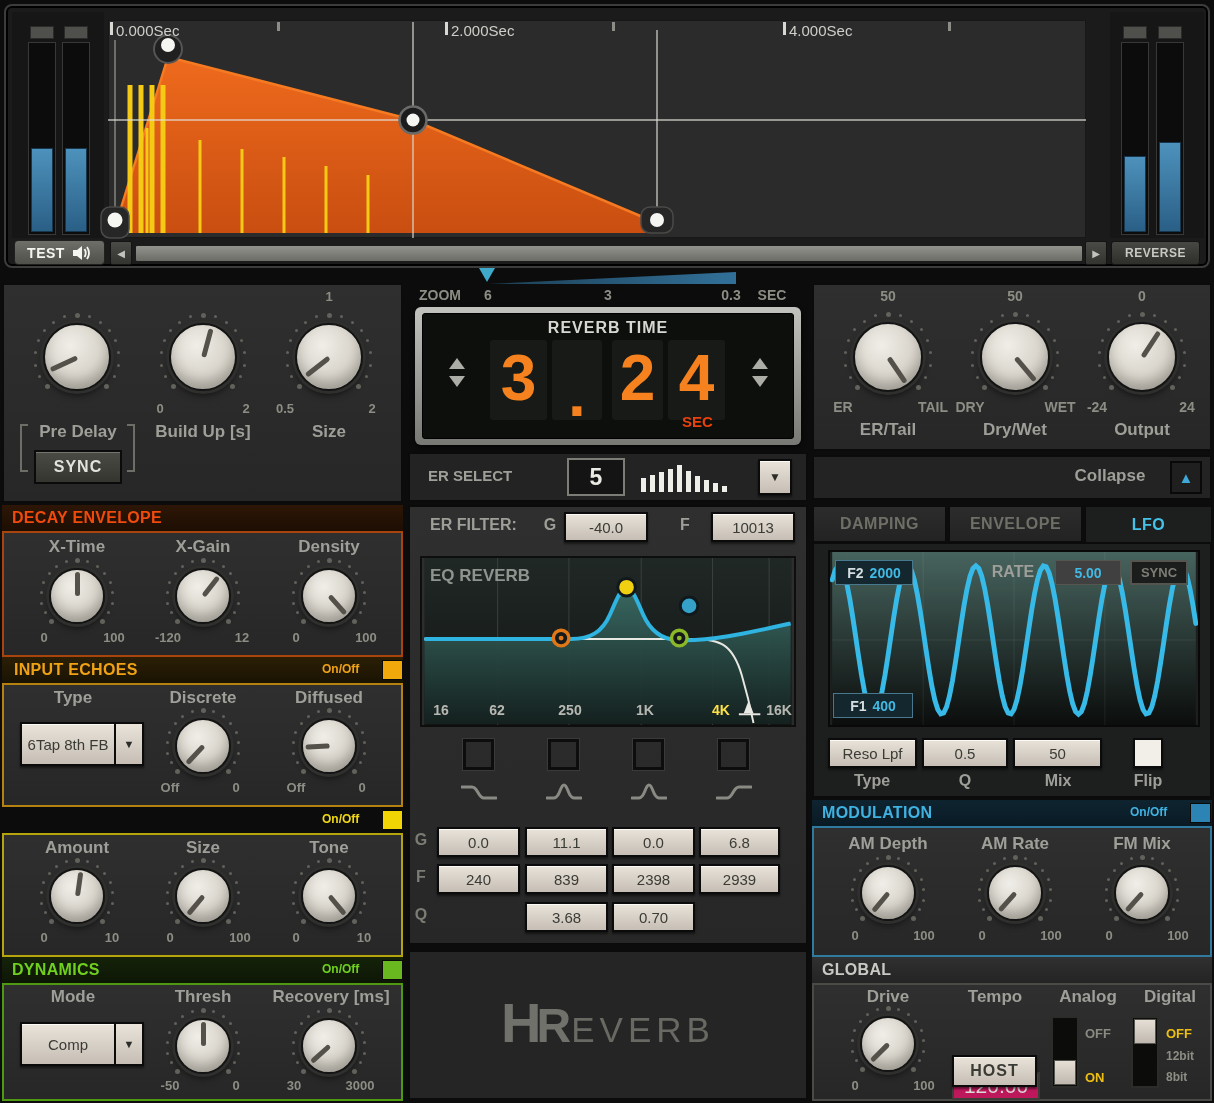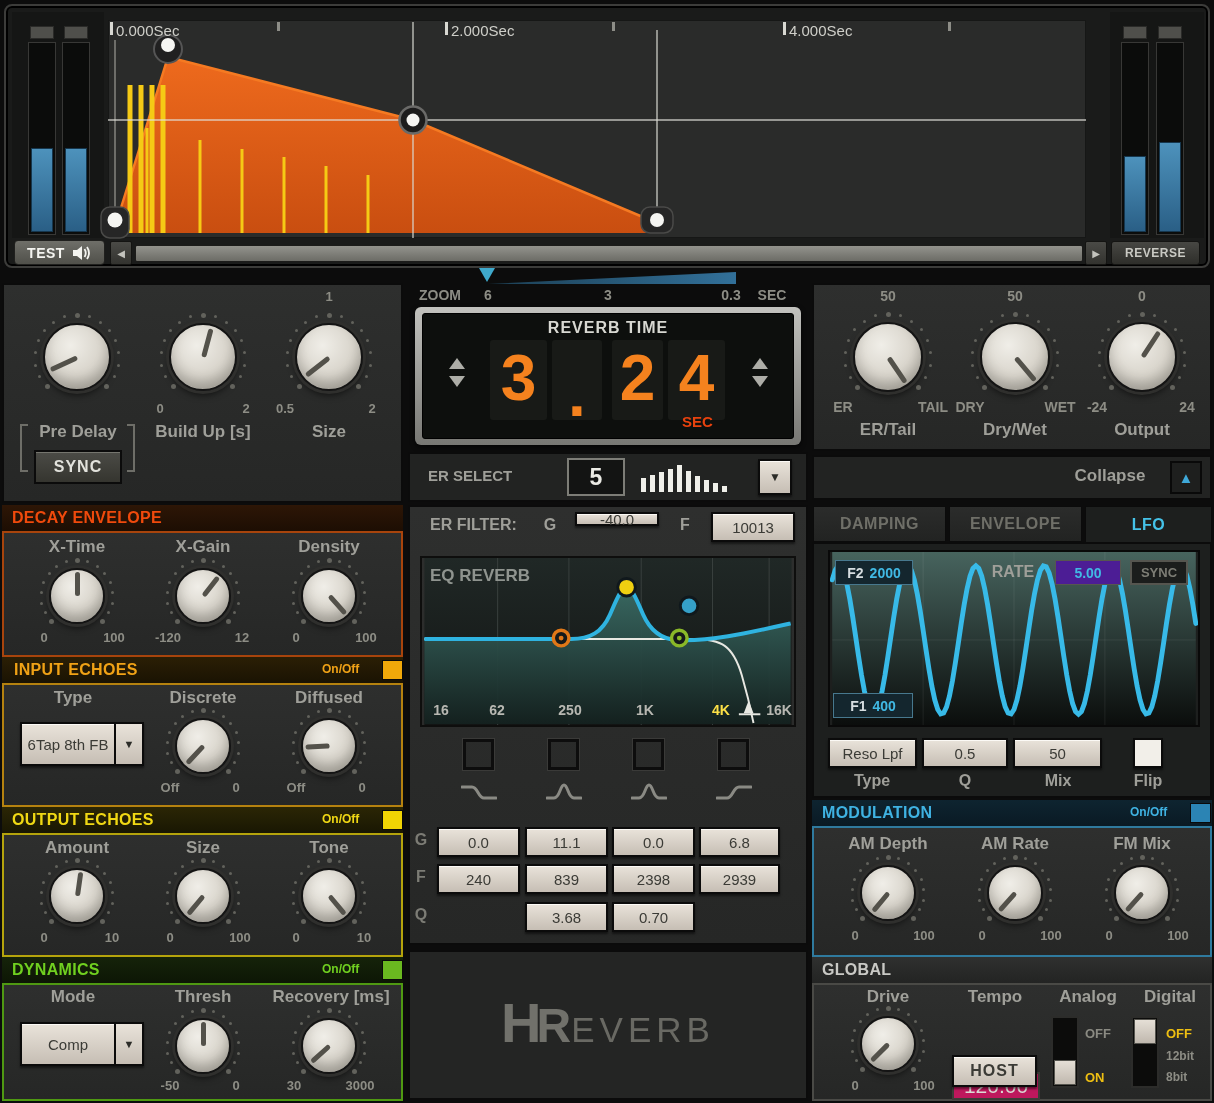--- a/index.html
+++ b/index.html
@@ -390,23 +390,20 @@
       <span class="dot" style="height: 3px; width: 3px; left: 62.3267px; top: 22.9714px;"></span>
       <span class="dot" style="height: 3px; width: 3px; left: 61.8083px; top: 33.5233px;"></span>
       <span class="dot" style="height: 3px; width: 3px; left: 58.2492px; top: 43.4703px;"></span>
       <span class="dot" style="height: 5px; width: 5px; left: 50.9558px; top: 50.9558px;"></span>
     </div>
   <div class="sc" style="left:152px;top:780px;width:36px;">Off</div>
   <div class="sc" style="left:222px;top:780px;width:28px;">0</div>
   <div class="sc" style="left:278px;top:780px;width:36px;">Off</div>
   <div class="sc" style="left:348px;top:780px;width:28px;">0</div>
 
-  <div class="sec-head" style="left:2px;top:807px;width:401px;background:linear-gradient(#2b2605,#191703);">
-    <span style="color:#f0d814;">OUTPUT ECHOES</span>
-  </div>
   <div class="onoff" style="left:322px;top:812px;color:#f0d814;">On/Off</div>
   <div class="ind" style="left:382px;top:810px;background:#f0d404;"></div>
   <div class="panel" style="left:2px;top:833px;width:401px;height:124px;border-color:#b5a40c;"></div>
   <div class="hl" style="left:33px;top:838px;width:88px;">Amount</div>
   <div class="hl" style="left:159px;top:838px;width:88px;">Size</div>
   <div class="hl" style="left:285px;top:838px;width:88px;">Tone</div>
   <div class="knob k56" style="left:49px;top:868px;">
       <div class="cap">
         <div class="pointer" style="transform: rotate(8deg);"></div>
       </div>
@@ -556,21 +553,21 @@
       <rect x="72" y="21" width="5" height="9" fill="#efefe9"></rect>
       <rect x="81" y="24" width="5" height="6" fill="#efefe9"></rect>
     </svg>
   <div class="vbox" style="left:758px;top:459px;width:34px;height:36px;">
     <span style="color:#2c2c28;font-size:12px;">▼</span>
   </div>
 
   <div class="panel" style="left:408px;top:505px;width:400px;height:440px;"></div>
   <div class="hl" style="left:430px;top:516px;width:105px;font-size:16px;text-align:left;">ER FILTER:</div>
   <div class="hl" style="left:540px;top:516px;width:20px;font-size:16px;">G</div>
-  <div class="vbox" style="left:564px;top:512px;width:84px;height:14px;margin-left:11px;">-40.0</div>
+  <div class="vbox" style="left:564px;top:512px;width:84px;height:30px;">-40.0</div>
   <div class="hl" style="left:675px;top:516px;width:20px;font-size:16px;">F</div>
   <div class="vbox" style="left:711px;top:512px;width:84px;height:30px;">10013</div>
 
   <svg id="eq-svg" class="abs" style="left:420px;top:556px;border:2px solid #0e0e0d;" width="376" height="171" viewBox="0 0 376 171">
     <defs>
       <linearGradient id="eqbg" x1="0" y1="0" x2="0" y2="1">
         <stop offset="0" stop-color="#202826"></stop>
           <stop offset="1" stop-color="#121413"></stop>
       </linearGradient>
       <linearGradient id="eqfill" x1="0" y1="0" x2="0" y2="1">
@@ -753,21 +750,21 @@
         <line x1="279" y1="0" x2="279" y2="177"></line>
       <line x1="0" y1="90" x2="372" y2="90"></line>
     </g>
     <path id="lfo-wave" d="M0,28.5 L3,18.8 L6,14.3 L9,15.2 L12,21.5 L15,32.8 L18,48.1 L21,66.5 L24,86.6 L27,106.9 L30,126.0 L33,142.5 L36,155.2 L39,163.3 L42,166.0 L45,163.3 L48,155.2 L51,142.5 L54,126.0 L57,106.9 L60,86.6 L63,66.5 L66,48.1 L69,32.8 L72,21.5 L75,15.2 L78,14.3 L81,18.8 L84,28.5 L87,42.6 L90,60.1 L93,79.8 L96,100.2 L99,119.9 L102,137.4 L105,151.5 L108,161.2 L111,165.7 L114,164.8 L117,158.5 L120,147.2 L123,131.9 L126,113.5 L129,93.4 L132,73.1 L135,54.0 L138,37.5 L141,24.8 L144,16.7 L147,14.0 L150,16.7 L153,24.8 L156,37.5 L159,54.0 L162,73.1 L165,93.4 L168,113.5 L171,131.9 L174,147.2 L177,158.5 L180,164.8 L183,165.7 L186,161.2 L189,151.5 L192,137.4 L195,119.9 L198,100.2 L201,79.8 L204,60.1 L207,42.6 L210,28.5 L213,18.8 L216,14.3 L219,15.2 L222,21.5 L225,32.8 L228,48.1 L231,66.5 L234,86.6 L237,106.9 L240,126.0 L243,142.5 L246,155.2 L249,163.3 L252,166.0 L255,163.3 L258,155.2 L261,142.5 L264,126.0 L267,106.9 L270,86.6 L273,66.5 L276,48.1 L279,32.8 L282,21.5 L285,15.2 L288,14.3 L291,18.8 L294,28.5 L297,42.6 L300,60.1 L303,79.8 L306,100.2 L309,119.9 L312,137.4 L315,151.5 L318,161.2 L321,165.7 L324,164.8 L327,158.5 L330,147.2 L333,131.9 L336,113.5 L339,93.4 L342,73.1 L345,54.0 L348,37.5 L351,24.8 L354,16.7 L357,14.0 L360,16.7 L363,24.8 L366,37.5 L369,54.0 L372,73.1" stroke="#38bae8" stroke-width="5" fill="none" stroke-linecap="round"></path>
   </svg>
   <div class="lfobox" style="left:835px;top:560px;width:78px;height:25px;">
     <span>F2</span>
     <span class="cyantxt">2000</span>
   </div>
   <div class="hl" style="left:982px;top:563px;width:62px;font-size:16px;">RATE</div>
-  <div class="abs" style="left:1055px;top:560px;width:66px;height:25px;background:#4c1d95;border:1px solid #565650;display:flex;align-items:center;justify-content:center;font-weight:bold;font-size:14px;color:#41b9e4;">5.00</div>
+  <div class="abs" style="left:1055px;top:560px;width:66px;height:25px;background:#404040;border:1px solid #565650;display:flex;align-items:center;justify-content:center;font-weight:bold;font-size:14px;color:#41b9e4;">5.00</div>
   <div class="abs" style="left:1130px;top:560px;width:58px;height:25px;background:#1b1d1c;border:2px solid #55554f;display:flex;align-items:center;justify-content:center;font-weight:bold;font-size:13px;color:#7d7d75;">SYNC</div>
   <div class="lfobox" style="left:833px;top:693px;width:80px;height:25px;">
     <span>F1</span>
     <span class="cyantxt">400</span>
   </div>
   <div class="vbox" style="left:828px;top:738px;width:89px;height:30px;">Reso Lpf</div>
   <div class="vbox" style="left:922px;top:738px;width:86px;height:30px;">0.5</div>
   <div class="vbox" style="left:1013px;top:738px;width:89px;height:30px;">50</div>
   <div class="abs" style="left:1133px;top:738px;width:30px;height:30px;background:#f2efe9;border:2px solid #0b0b0b;box-shadow:0 2px 2px rgba(0,0,0,.5);"></div>
   <div class="hl" style="left:842px;top:772px;width:60px;font-size:16px;">Type</div>

